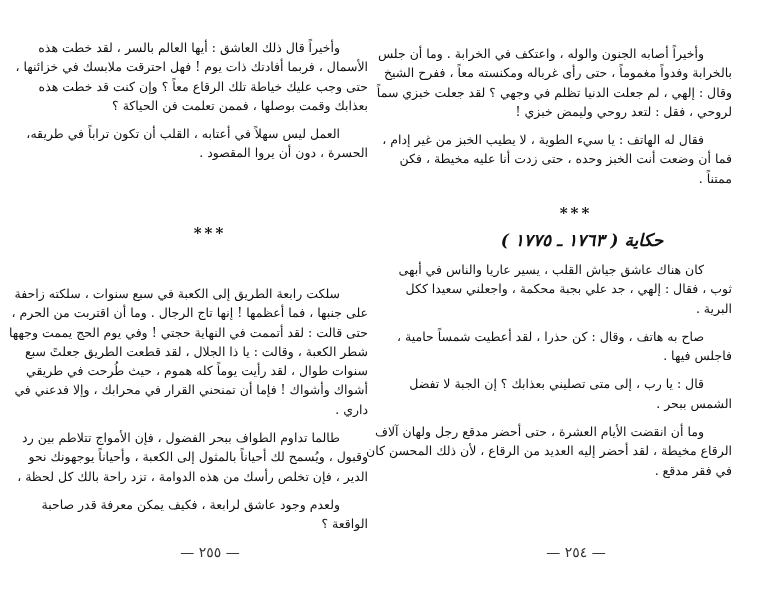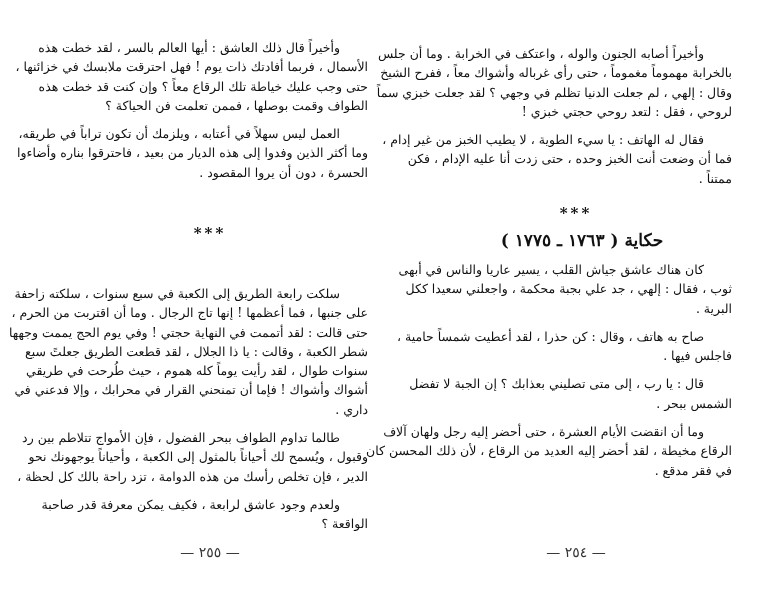--- a/index.html
+++ b/index.html
@@ -25,41 +25,40 @@
   }
   .para .line { display: block; white-space: nowrap; text-align: justify; text-align-last: justify; }
   .para .line.last { text-align-last: right; }
   .para .line.first { padding-right: 28px; }
   .stars {
     position: absolute; left: 0; right: 0; text-align: center;
     font-size: 15px; font-weight: bold; letter-spacing: 3px; direction: ltr;
   }
   .heading {
     position: absolute; left: 12px; right: 0; text-align: center;
-    font-size: 17px; font-weight: bold;
+    font-size: 17px; font-weight: bold; font-style: italic;
   }
   .page-number {
     position: absolute; left: 0; right: 0; text-align: center;
     font-size: 14px; color: #333;
   }
 </style>
 </head>
 <body>
 
 <div class="page page-left">
   <div class="col" style="top:38px;">
     <p class="para">
       <span class="line first">وأخيراً قال ذلك العاشق : أيها العالم بالسر ، لقد خطت هذه</span>
       <span class="line">الأسمال ، فربما أفادتك ذات يوم ! فهل احترقت ملابسك في خزائنها ،</span>
       <span class="line">حتى وجب عليك خياطة تلك الرقاع معاً ؟ وإن كنت قد خطت هذه</span>
-      <span class="line last">الطواف وقمت بوصلها ، فممن تعلمت فن الحياكة ؟</span>
+      <span class="line last">بعذابك وقمت بوصلها ، فممن تعلمت فن الحياكة ؟</span>
     </p>
     <p class="para">
-      <span class="line first">العمل ليس سهلاً في أعتابه ، ويلزمك أن تكون تراباً في طريقه،</span>
-      <span class="line">وما أكثر الذين وفدوا إلى هذه الديار من بعيد ، فاحترقوا بناره وأضاءوا</span>
+      <span class="line first">العمل ليس سهلاً في أعتابه ، القلب أن تكون تراباً في طريقه،</span>
       <span class="line last">الحسرة ، دون أن يروا المقصود .</span>
     </p>
   </div>
 
   <div class="stars" style="top:224px;">***</div>
 
   <div class="col" style="top:284px;">
     <p class="para">
       <span class="line first">سلكت رابعة الطريق إلى الكعبة في سبع سنوات ، سلكته زاحفة</span>
       <span class="line">على جنبها ، فما أعظمها ! إنها تاج الرجال . وما أن اقتربت من الحرم ،</span>
@@ -80,27 +79,27 @@
     </p>
   </div>
 
   <div class="page-number" style="top:544px;">— ٢٥٥ —</div>
 </div>
 
 <div class="page page-right">
   <div class="col" style="top:44px;">
     <p class="para">
       <span class="line first">وأخيراً أصابه الجنون والوله ، واعتكف في الخرابة . وما أن جلس</span>
-      <span class="line">بالخرابة مهموماً مغموماً ، حتى رأى غرباله وأشواك معاً ، ففرح الشيخ</span>
+      <span class="line">بالخرابة وفدواً مغموماً ، حتى رأى غرباله ومكنسته معاً ، ففرح الشيخ</span>
       <span class="line">وقال : إلهي ، لم جعلت الدنيا تظلم في وجهي ؟ لقد جعلت خبزي سماً</span>
-      <span class="line last">لروحي ، فقل : لتعد روحي حجتي خبزي !</span>
+      <span class="line last">لروحي ، فقل : لتعد روحي وليمض خبزي !</span>
     </p>
     <p class="para">
       <span class="line first">فقال له الهاتف : يا سيء الطوية ، لا يطيب الخبز من غير إدام ،</span>
-      <span class="line">فما أن وضعت أنت الخبز وحده ، حتى زدت أنا عليه الإدام ، فكن</span>
+      <span class="line">فما أن وضعت أنت الخبز وحده ، حتى زدت أنا عليه مخيطة ، فكن</span>
       <span class="line last">ممتناً .</span>
     </p>
   </div>
 
   <div class="stars" style="top:204px;">***</div>
   <div class="heading" style="top:230px;">حكاية ( ١٧٦٣ ـ ١٧٧٥ )</div>
 
   <div class="col" style="top:260px;">
     <p class="para">
       <span class="line first">كان هناك عاشق جياش القلب ، يسير عاريا والناس في أبهى</span>
@@ -109,20 +108,20 @@
     </p>
     <p class="para">
       <span class="line first">صاح به هاتف ، وقال : كن حذرا ، لقد أعطيت شمساً حامية ،</span>
       <span class="line last">فاجلس فيها .</span>
     </p>
     <p class="para">
       <span class="line first">قال : يا رب ، إلى متى تصليني بعذابك ؟ إن الجبة لا تفضل</span>
       <span class="line last">الشمس ببحر .</span>
     </p>
     <p class="para">
-      <span class="line first">وما أن انقضت الأيام العشرة ، حتى أحضر إليه رجل ولهان آلاف</span>
+      <span class="line first">وما أن انقضت الأيام العشرة ، حتى أحضر مدقع رجل ولهان آلاف</span>
       <span class="line">الرقاع مخيطة ، لقد أحضر إليه العديد من الرقاع ، لأن ذلك المحسن كان</span>
       <span class="line last">في فقر مدقع .</span>
     </p>
   </div>
 
   <div class="page-number" style="top:544px;">— ٢٥٤ —</div>
 </div>
 
 </body></html>

